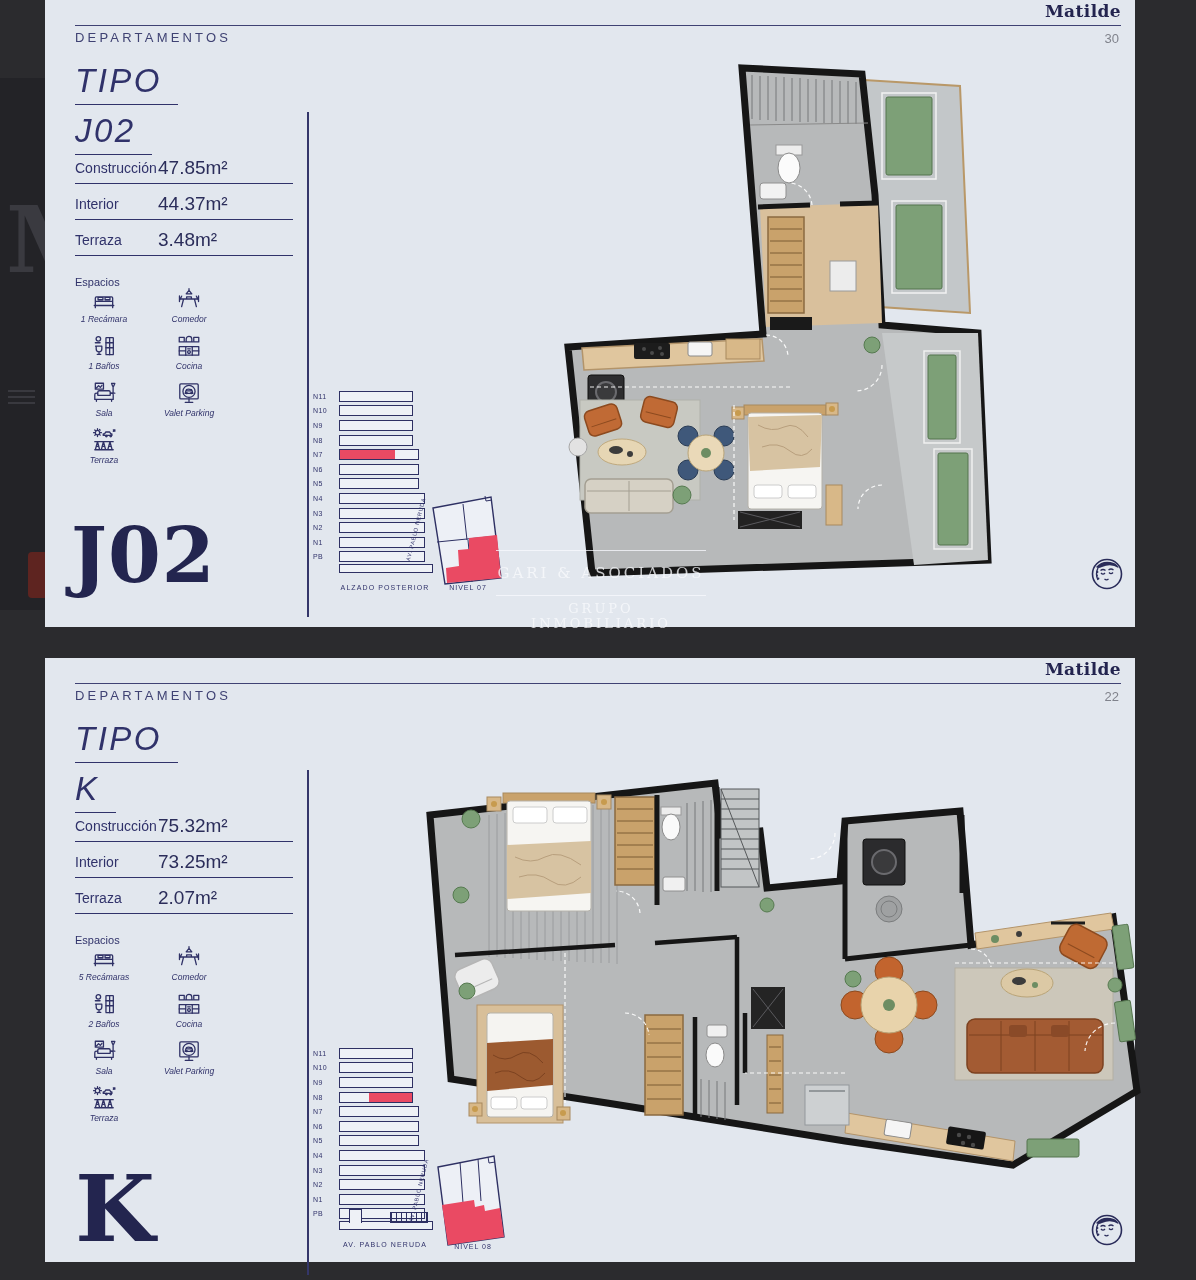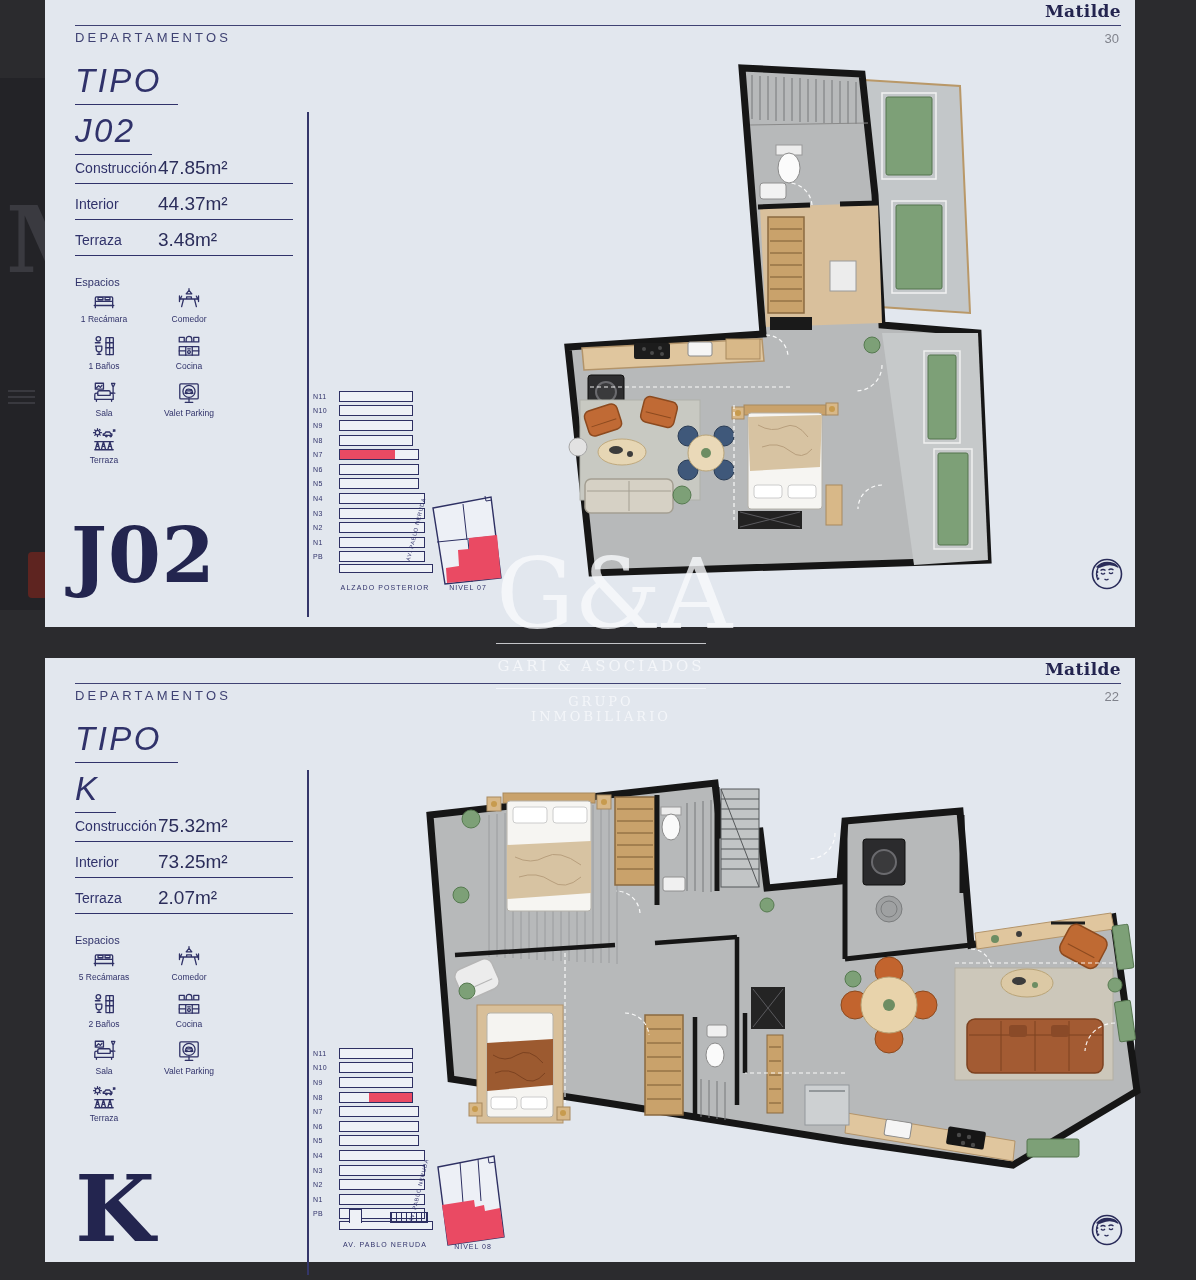--- a/index.html
+++ b/index.html
@@ -24,21 +24,21 @@
   .section-label{position:absolute;left:30px;top:30px;font-size:13px;letter-spacing:3.2px;color:#3f4273;}
   .tipo{position:absolute;left:30px;top:64px;font-size:33px;letter-spacing:2.5px;color:#30326a;line-height:1;}
   .tipo .tline{display:inline-block;border-bottom:1.8px solid #30326a;padding:0 16px 7px 0;font-style:italic;}
   .tipo .l2{margin-top:9px;}
   .metrics{position:absolute;left:30px;top:148px;width:218px;}
   .metric{position:relative;height:36px;border-bottom:1.3px solid #30326a;box-sizing:border-box;}
   .metric .lbl{position:absolute;left:0;bottom:7px;font-size:14px;color:#30326a;}
   .metric .val{position:absolute;left:83px;bottom:4px;font-size:19px;color:#2b2d5a;}
   .esp-title{position:absolute;left:30px;top:276px;font-size:11px;color:#30326a;}
   .esp-grid{position:absolute;left:26px;top:286px;width:170px;display:grid;grid-template-columns:66px 104px;row-gap:9px;}
-  .esp-cell{text-align:center;}
+  .esp-cell{text-align:center;font-style:italic;}
   .esp-cell svg{display:block;margin:0 auto 2px;}
   .esp-lbl{font-size:8.5px;color:#30326a;}
   .big-label{position:absolute;font-family:"DejaVu Serif",serif;font-weight:bold;color:#23254f;line-height:1;}
   #page1 .big-label{left:26px;top:518px;font-size:76px;letter-spacing:1px;}
   #page2 .big-label{left:30px;top:505px;font-size:92px;}
   .divider{position:absolute;left:262px;top:112px;width:1.5px;height:505px;background:#34366a;}
   
   .tower{position:absolute;left:268px;top:389px;}
   .trow{display:flex;align-items:center;height:14.6px;}
   .tlabel{width:26px;font-size:7px;color:#30326a;letter-spacing:.4px;}
@@ -652,16 +652,15 @@
       <path d="M9 24 Q6 18 9 12" fill="none" stroke="#2a2c5a" stroke-width="1.4"></path>
       <path d="M12 17q2 2.4 4 0 M20 16.5q2 2.4 4 0 M11.5 14.5q2.5-2 5 0 M19.5 14q2.5-2 5 0 M15.5 23q2 1.6 4 0" fill="none" stroke="#2a2c5a" stroke-width="1.3"></path>
       <circle cx="8.5" cy="16" r=".9" fill="#2a2c5a"></circle>
         <circle cx="8" cy="19.5" r=".9" fill="#2a2c5a"></circle>
         <circle cx="9.5" cy="22.5" r=".9" fill="#2a2c5a"></circle>
     </svg>
   </div>
 </div>
 
 <div class="watermark">
-  <div class="wm-mono">G&amp;A</div>
   <div class="wm-firm">GARI &amp; ASOCIADOS</div>
   <div class="wm-tag">GRUPO INMOBILIARIO</div>
 </div>
 
 </body></html>

